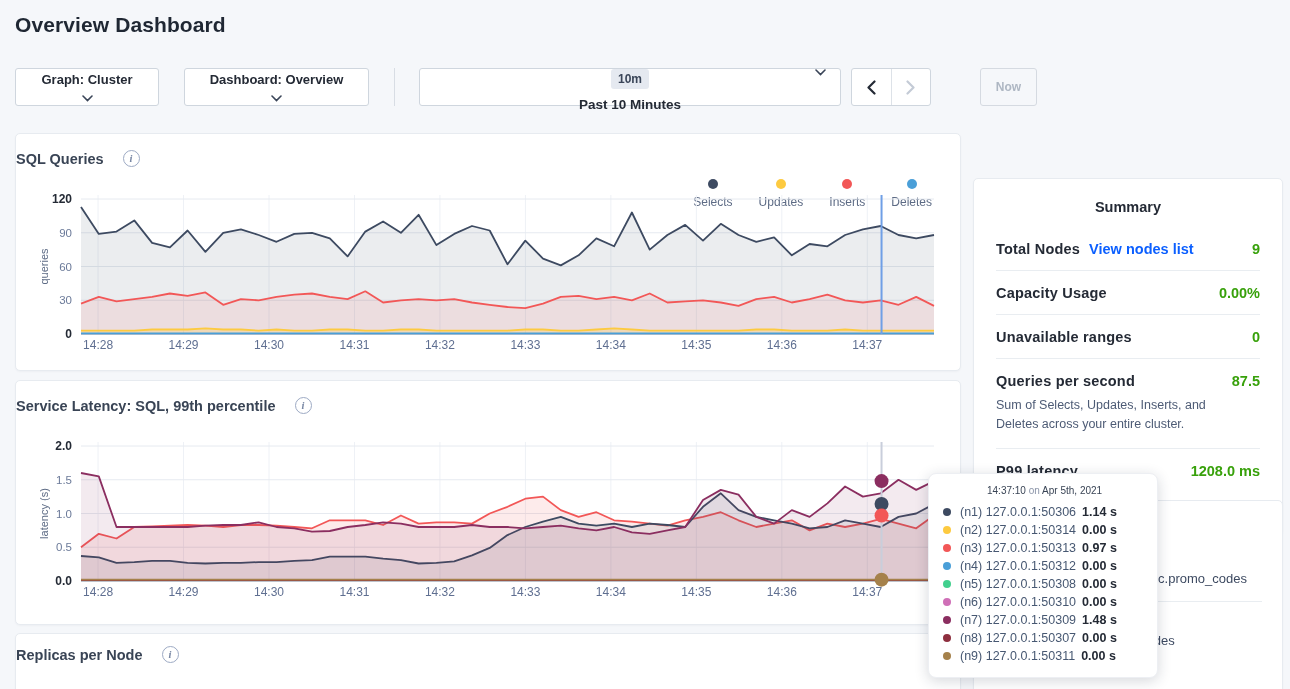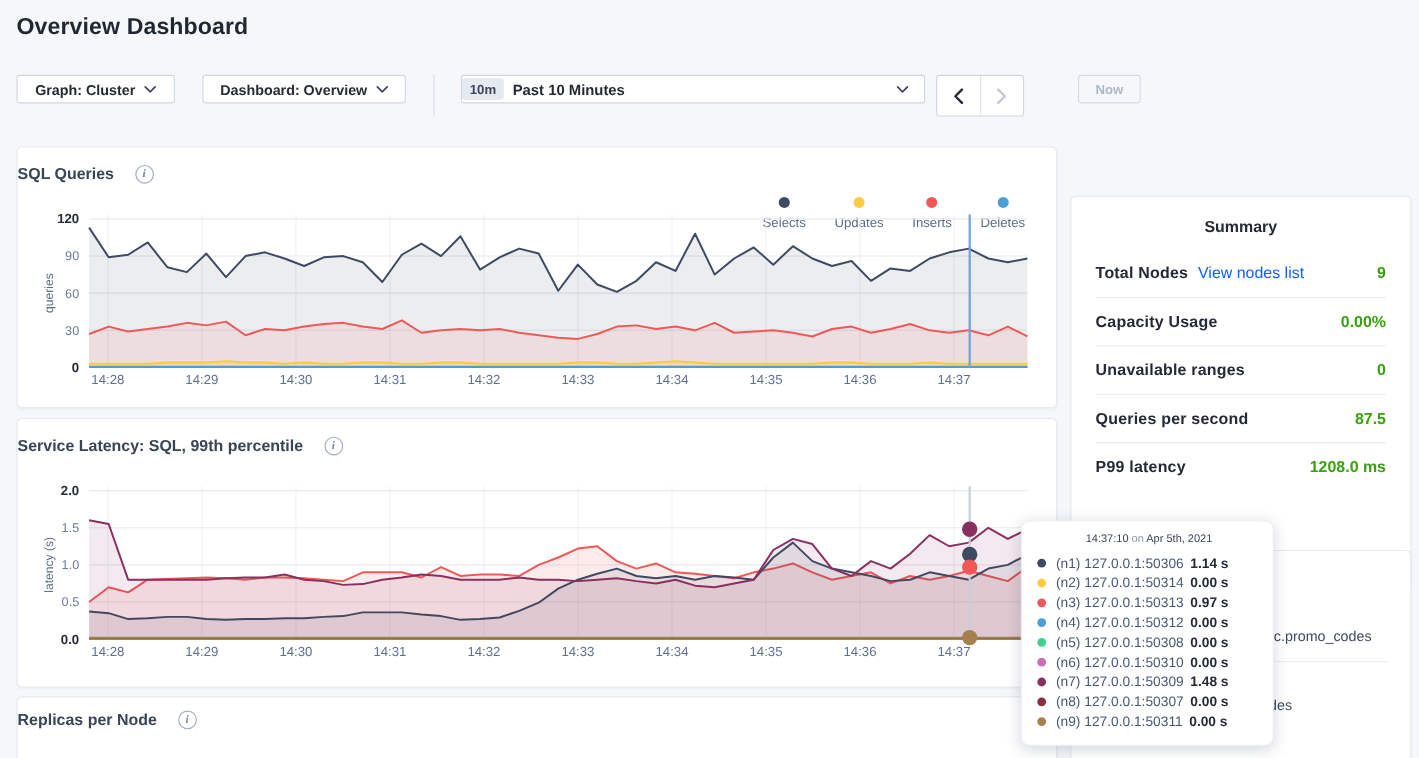--- a/index.html
+++ b/index.html
@@ -3,22 +3,22 @@
 <meta charset="utf-8">
 <style>
   * { margin:0; padding:0; box-sizing:border-box; }
   html,body { width:1290px; height:689px; }
   body { font-family:"Liberation Sans","DejaVu Sans",sans-serif; background:#f5f7fa; color:#242a35; overflow:hidden; }
   .page { position:relative; width:1290px; height:689px; background:#f5f7fa; overflow:hidden; }
 
   .page-title { position:absolute; left:15px; top:13px; font-size:21px; font-weight:600; color:#1f2733; letter-spacing:.1px; }
 
   
-  .btn { position:absolute; top:68px; height:26px; background:#fff; border:1px solid #cfd6de; border-radius:3px;
-         display:flex; align-items:center; justify-content:center; gap:8px; font-size:13px; font-weight:bold; color:#242a35; cursor:pointer; }
+  .btn { position:absolute; top:68px; height:38px; background:#fff; border:1px solid #cfd6de; border-radius:3px;
+         display:flex; align-items:center; justify-content:center; gap:8px; font-size:13px; font-weight:bold; color:#242a35; cursor:pointer;flex-direction:column; }
   .dd-graph { left:15px; width:144px; }
   .dd-dashboard { left:184px; width:185px; }
   .ctrl-divider { position:absolute; left:394px; top:68px; height:38px; width:1px; background:#d8dde4; }
   .timepicker { left:419px; width:422px; justify-content:flex-start; padding:0 0; }
   .time-badge { background:#e5e9f0; border-radius:3px; font-size:12px; font-weight:bold; color:#3a4558; padding:3px 7px; }
   .time-label { font-size:13.5px; font-weight:bold; }
   .tp-chevron { position:absolute; right:14px; }
   .navpair { position:absolute; left:851px; top:68px; width:80px; height:38px; background:#fff; border:1px solid #cfd6de; border-radius:3px; display:flex; }
   .navpair .nav-btn { flex:1; display:flex; align-items:center; justify-content:center; cursor:pointer; }
   .navpair .nav-btn:first-child { border-right:1px solid #dde2e8; }
@@ -43,21 +43,21 @@
 
   .chart-svg { position:absolute; left:20px; top:55px; }
 
   
   .summary-title { text-align:center; font-size:14.5px; font-weight:bold; color:#242a35; margin-top:20px; }
   .summary-rows { padding:12px 22px 0 22px; }
   .summary-row { padding:14px 0 13px 0; border-bottom:1px solid #e9edf1; }
   .summary-row:last-child { border-bottom:none; }
   .sr-top { display:flex; align-items:baseline; }
   .sr-label { font-size:14.5px; font-weight:bold; color:#242a35; letter-spacing:.2px; }
-  .sr-link { font-size:14.5px; font-weight:normal; color:#0b5fff; margin-left:9px; cursor:pointer; }
+  .sr-link { font-size:14.5px; font-weight:bold; color:#0b5fff; margin-left:9px; cursor:pointer; }
   .sr-value { margin-left:auto; font-size:14.5px; font-weight:bold; color:#38a10b; }
   .sr-desc { font-size:12.5px; color:#4d5b75; line-height:1.55; margin-top:7px; max-width:250px; }
 
   
   .events-title { text-align:center; font-size:14.5px; font-weight:bold; color:#242a35; margin-top:16px; }
   .events-list { padding:14px 20px 0 20px; }
   .event-item { font-size:13px; color:#3d4a61; line-height:20px; padding:9px 0 12px 0; border-bottom:1px solid #e9edf1; }
   .event-item:last-child { border-bottom:none; }
 
   
@@ -267,20 +267,21 @@
           <div class="sr-top">
             <span class="sr-label">Unavailable ranges</span>
             <span class="sr-value">0</span>
           </div>
         </div>
         <div class="summary-row">
           <div class="sr-top">
             <span class="sr-label">Queries per second</span>
             <span class="sr-value">87.5</span>
           </div>
+          <div class="sr-desc">Sum of Selects, Updates, Inserts, and Deletes across your entire cluster.</div>
         </div>
         <div class="summary-row">
           <div class="sr-top">
             <span class="sr-label">P99 latency</span>
             <span class="sr-value">1208.0 ms</span>
           </div>
         </div>
       </div>
   </div>
 

